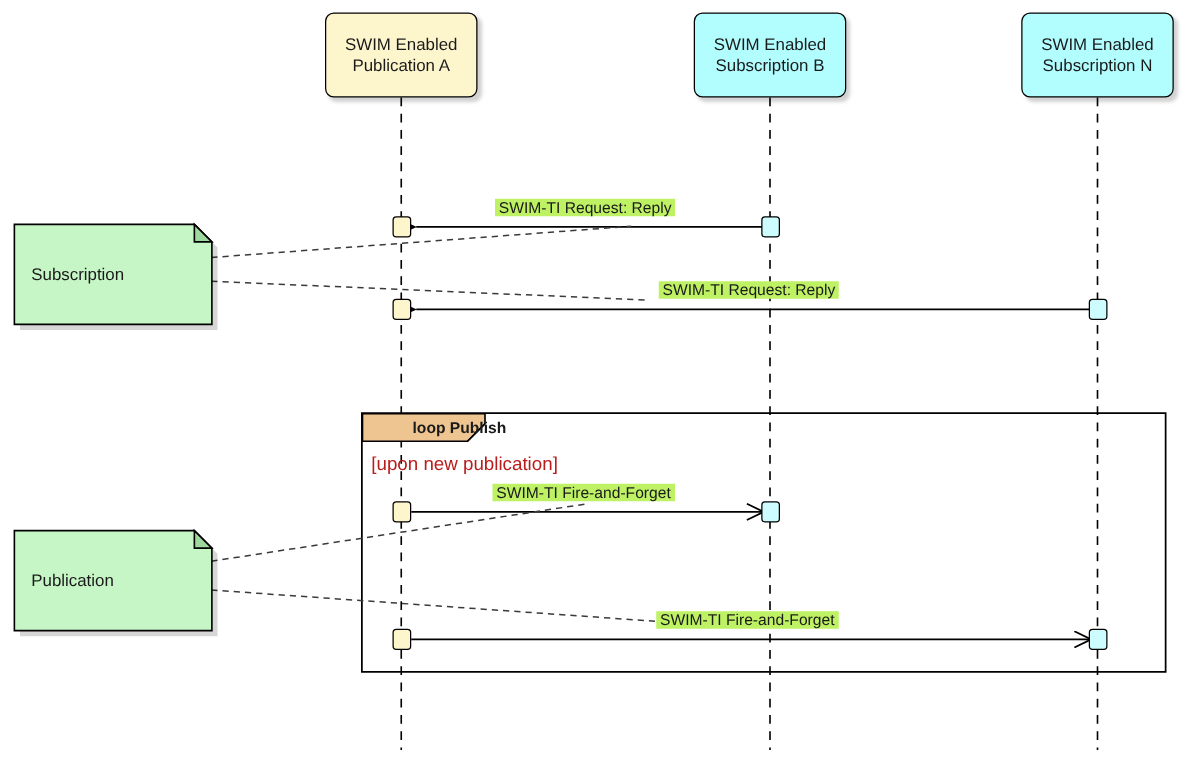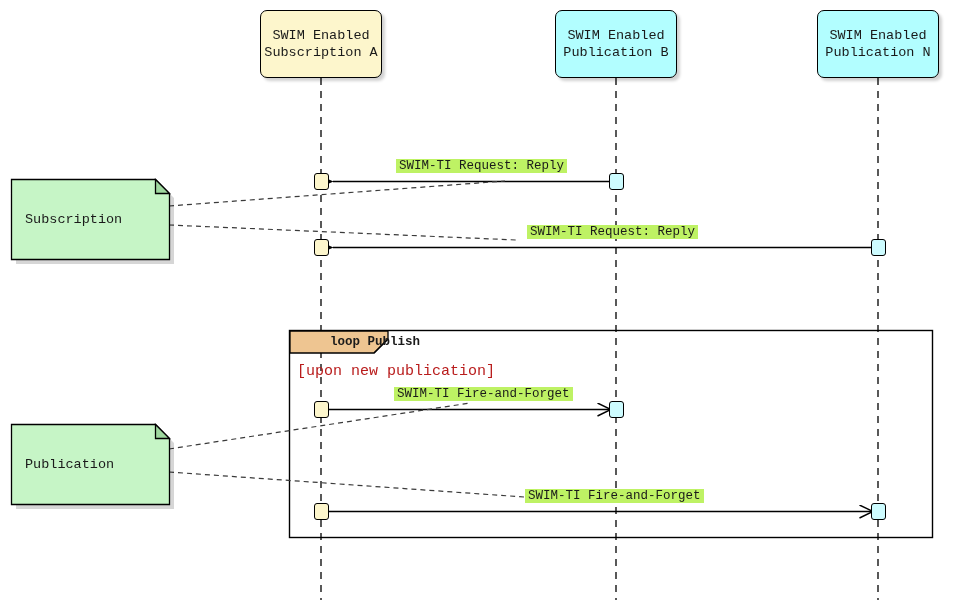--- a/index.html
+++ b/index.html
@@ -5,21 +5,21 @@
   html, body {
     margin: 0;
     padding: 0;
     background: #ffffff;
   }
   #canvas {
     position: relative;
     width: 956px;
     height: 607px;
     background: #ffffff;
-    font-family: Liberation Mono, monospace;
+    font-family: Liberation Sans, sans-serif;
     overflow: hidden;
   }
   svg.layer {
     position: absolute;
     left: 0;
     top: 0;
     width: 956px;
     height: 607px;
   }
   .lifeline-box {
@@ -127,35 +127,35 @@
     <g>
       <path d="M 16,429 L 160,429 L 174,443 L 174,509 L 16,509 Z" fill="rgba(0,0,0,0.16)"></path>
       <path d="M 11.5,424.5 L 155.5,424.5 L 169.5,438.5 L 169.5,504.5 L 11.5,504.5 Z" fill="#c6f5c6" stroke="#000000" stroke-width="1.3"></path>
       <path d="M 155.5,424.5 L 169.5,438.5 L 155.5,438.5 Z" fill="#9fd89f" stroke="#000000" stroke-width="1.3"></path>
     </g>
   </svg>
 
   <div class="lifeline-box" style="left:260px; top:10px; width:122px; height:68px; background:#fdf6cc;">
     <div>
       <div>SWIM Enabled</div>
-      <div>Subscription A</div>
+      <div>Publication A</div>
     </div>
   </div>
 
   <div class="lifeline-box" style="left:555px; top:10px; width:122px; height:68px; background:#b2feff;">
     <div>
       <div>SWIM Enabled</div>
-      <div>Publication B</div>
+      <div>Subscription B</div>
     </div>
   </div>
 
   <div class="lifeline-box" style="left:817px; top:10px; width:122px; height:68px; background:#b2feff;">
     <div>
       <div>SWIM Enabled</div>
-      <div>Publication N</div>
+      <div>Subscription N</div>
     </div>
   </div>
 
   <div class="activation" style="left:314px; top:173px; width:15px; height:17px; background:#fdf6cc;"></div>
   <div class="activation" style="left:609px; top:173px; width:15px; height:17px; background:#cdfcff;"></div>
   <div class="activation" style="left:314px; top:239px; width:15px; height:17px; background:#fdf6cc;"></div>
   <div class="activation" style="left:871px; top:239px; width:15px; height:17px; background:#cdfcff;"></div>
   <div class="activation" style="left:314px; top:401px; width:15px; height:17px; background:#fdf6cc;"></div>
   <div class="activation" style="left:609px; top:401px; width:15px; height:17px; background:#cdfcff;"></div>
   <div class="activation" style="left:314px; top:503px; width:15px; height:17px; background:#fdf6cc;"></div>

